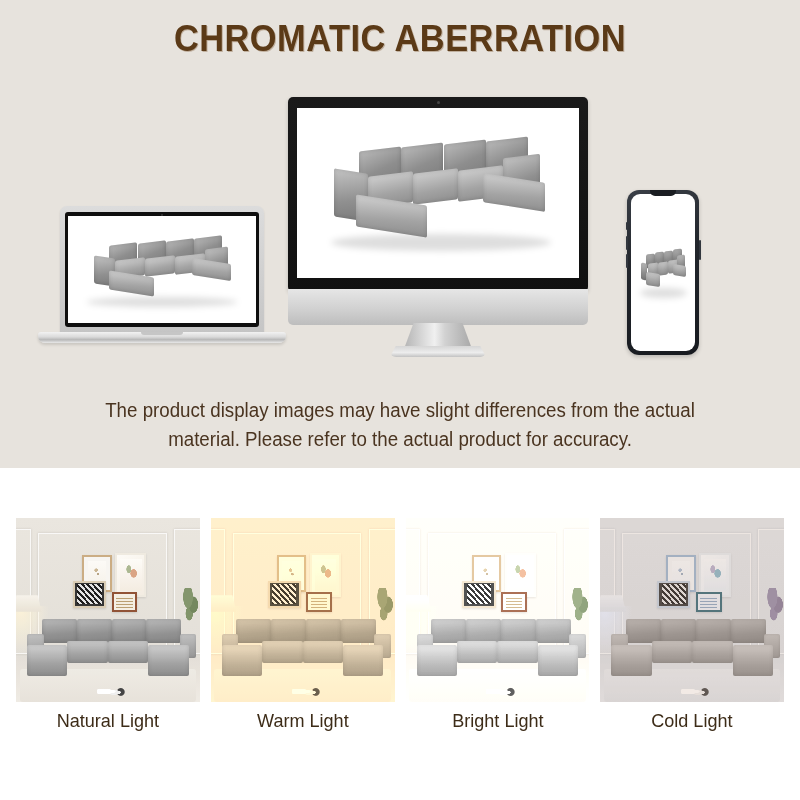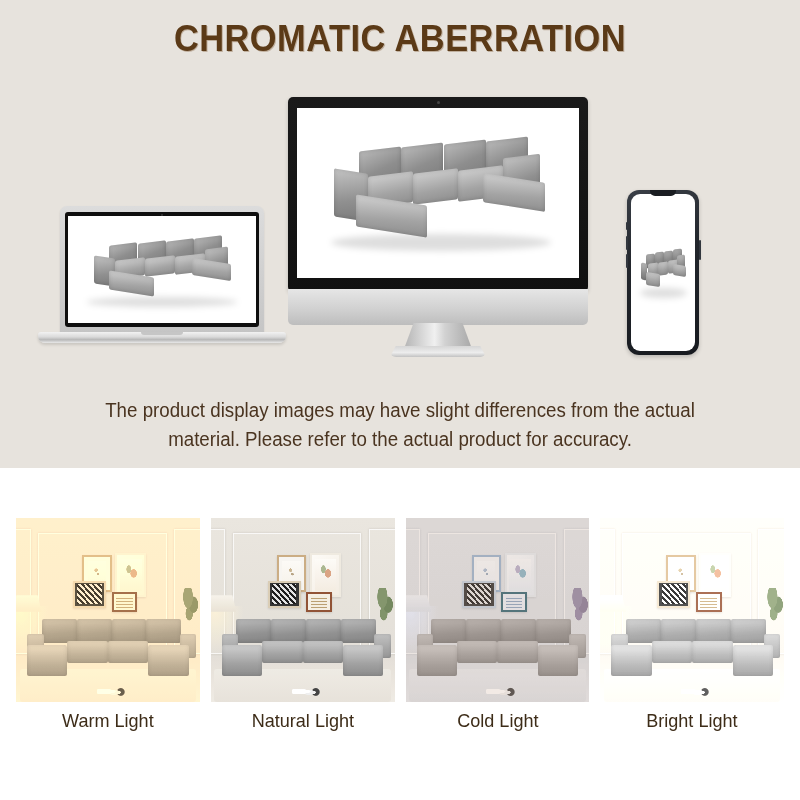--- a/index.html
+++ b/index.html
@@ -433,20 +433,61 @@
       </div>
     </div>
 
     <div id="caption">The product display images may have slight differences from the actual material. Please refer to the actual product for accuracy.</div>
   </div>
 
   <div id="bottom-section">
     <div id="variant-grid">
 
       <div class="variant">
+        <div class="variant-photo">
+          <div class="room">
+            <div class="wall"></div>
+            <div class="wall-panel wp-left"></div>
+            <div class="wall-panel wp-main"></div>
+            <div class="wall-panel wp-right"></div>
+            <div class="lamp-glow"></div>
+            <div class="lamp-shade"></div>
+            <div class="plant"></div>
+            <div class="frame f1">
+                <div class="art"></div>
+              </div>
+            <div class="frame f2">
+                <div class="art"></div>
+              </div>
+            <div class="frame f3">
+                <div class="art"></div>
+              </div>
+            <div class="frame f4">
+                <div class="art"></div>
+              </div>
+            <div class="floor"></div>
+            <div class="rug"></div>
+            <div class="s s-back" style="left:14%; top:55%; width:19%; height:13%;"></div>
+            <div class="s s-back" style="left:33%; top:55%; width:19%; height:13%;"></div>
+            <div class="s s-back" style="left:52%; top:55%; width:19%; height:13%;"></div>
+            <div class="s s-back" style="left:71%; top:55%; width:19%; height:13%;"></div>
+            <div class="s s-arm" style="left:6%; top:63%; width:9%; height:13%;"></div>
+            <div class="s s-arm" style="left:89%; top:63%; width:9%; height:13%;"></div>
+            <div class="s s-seat" style="left:28%; top:67%; width:22%; height:12%;"></div>
+            <div class="s s-seat" style="left:50%; top:67%; width:22%; height:12%;"></div>
+            <div class="s s-chz" style="left:6%; top:69%; width:22%; height:17%;"></div>
+            <div class="s s-chz" style="left:72%; top:69%; width:22%; height:17%;"></div>
+            <div class="clutter"></div>
+            <div class="tint" style="background: rgba(252,250,246,0.05);"></div>
+          </div>
+        </div>
+        <div class="variant-label">Natural Light</div>
+      </div>
+
+      <div class="variant">
         <div class="variant-photo" style="filter: sepia(0.34) saturate(1.15) brightness(1.02);">
           <div class="room">
             <div class="wall"></div>
             <div class="wall-panel wp-left"></div>
             <div class="wall-panel wp-main"></div>
             <div class="wall-panel wp-right"></div>
             <div class="lamp-glow"></div>
             <div class="lamp-shade"></div>
             <div class="plant"></div>
             <div class="frame f1">
@@ -474,21 +515,21 @@
             <div class="s s-chz" style="left:6%; top:69%; width:22%; height:17%;"></div>
             <div class="s s-chz" style="left:72%; top:69%; width:22%; height:17%;"></div>
             <div class="clutter"></div>
             <div class="tint" style="background: rgba(226,190,140,0.22);"></div>
           </div>
         </div>
         <div class="variant-label">Warm Light</div>
       </div>
 
       <div class="variant">
-        <div class="variant-photo">
+        <div class="variant-photo" style="filter: brightness(1.09) contrast(1.03) saturate(0.95);">
           <div class="room">
             <div class="wall"></div>
             <div class="wall-panel wp-left"></div>
             <div class="wall-panel wp-main"></div>
             <div class="wall-panel wp-right"></div>
             <div class="lamp-glow"></div>
             <div class="lamp-shade"></div>
             <div class="plant"></div>
             <div class="frame f1">
                 <div class="art"></div>
@@ -508,24 +549,24 @@
             <div class="s s-back" style="left:33%; top:55%; width:19%; height:13%;"></div>
             <div class="s s-back" style="left:52%; top:55%; width:19%; height:13%;"></div>
             <div class="s s-back" style="left:71%; top:55%; width:19%; height:13%;"></div>
             <div class="s s-arm" style="left:6%; top:63%; width:9%; height:13%;"></div>
             <div class="s s-arm" style="left:89%; top:63%; width:9%; height:13%;"></div>
             <div class="s s-seat" style="left:28%; top:67%; width:22%; height:12%;"></div>
             <div class="s s-seat" style="left:50%; top:67%; width:22%; height:12%;"></div>
             <div class="s s-chz" style="left:6%; top:69%; width:22%; height:17%;"></div>
             <div class="s s-chz" style="left:72%; top:69%; width:22%; height:17%;"></div>
             <div class="clutter"></div>
-            <div class="tint" style="background: rgba(252,250,246,0.05);"></div>
+            <div class="tint" style="background: rgba(255,255,255,0.16);"></div>
           </div>
         </div>
-        <div class="variant-label">Natural Light</div>
+        <div class="variant-label">Bright Light</div>
       </div>
 
       <div class="variant">
         <div class="variant-photo" style="filter: saturate(0.75) hue-rotate(175deg) brightness(1.0);">
           <div class="room">
             <div class="wall"></div>
             <div class="wall-panel wp-left"></div>
             <div class="wall-panel wp-main"></div>
             <div class="wall-panel wp-right"></div>
             <div class="lamp-glow"></div>
@@ -555,57 +596,16 @@
             <div class="s s-seat" style="left:50%; top:67%; width:22%; height:12%;"></div>
             <div class="s s-chz" style="left:6%; top:69%; width:22%; height:17%;"></div>
             <div class="s s-chz" style="left:72%; top:69%; width:22%; height:17%;"></div>
             <div class="clutter"></div>
             <div class="tint" style="background: rgba(150,185,215,0.26);"></div>
           </div>
         </div>
         <div class="variant-label">Cold Light</div>
       </div>
 
-      <div class="variant">
-        <div class="variant-photo" style="filter: brightness(1.09) contrast(1.03) saturate(0.95);">
-          <div class="room">
-            <div class="wall"></div>
-            <div class="wall-panel wp-left"></div>
-            <div class="wall-panel wp-main"></div>
-            <div class="wall-panel wp-right"></div>
-            <div class="lamp-glow"></div>
-            <div class="lamp-shade"></div>
-            <div class="plant"></div>
-            <div class="frame f1">
-                <div class="art"></div>
-              </div>
-            <div class="frame f2">
-                <div class="art"></div>
-              </div>
-            <div class="frame f3">
-                <div class="art"></div>
-              </div>
-            <div class="frame f4">
-                <div class="art"></div>
-              </div>
-            <div class="floor"></div>
-            <div class="rug"></div>
-            <div class="s s-back" style="left:14%; top:55%; width:19%; height:13%;"></div>
-            <div class="s s-back" style="left:33%; top:55%; width:19%; height:13%;"></div>
-            <div class="s s-back" style="left:52%; top:55%; width:19%; height:13%;"></div>
-            <div class="s s-back" style="left:71%; top:55%; width:19%; height:13%;"></div>
-            <div class="s s-arm" style="left:6%; top:63%; width:9%; height:13%;"></div>
-            <div class="s s-arm" style="left:89%; top:63%; width:9%; height:13%;"></div>
-            <div class="s s-seat" style="left:28%; top:67%; width:22%; height:12%;"></div>
-            <div class="s s-seat" style="left:50%; top:67%; width:22%; height:12%;"></div>
-            <div class="s s-chz" style="left:6%; top:69%; width:22%; height:17%;"></div>
-            <div class="s s-chz" style="left:72%; top:69%; width:22%; height:17%;"></div>
-            <div class="clutter"></div>
-            <div class="tint" style="background: rgba(255,255,255,0.16);"></div>
-          </div>
-        </div>
-        <div class="variant-label">Bright Light</div>
-      </div>
-
     </div>
   </div>
 
 </div>
 
 </body></html>

